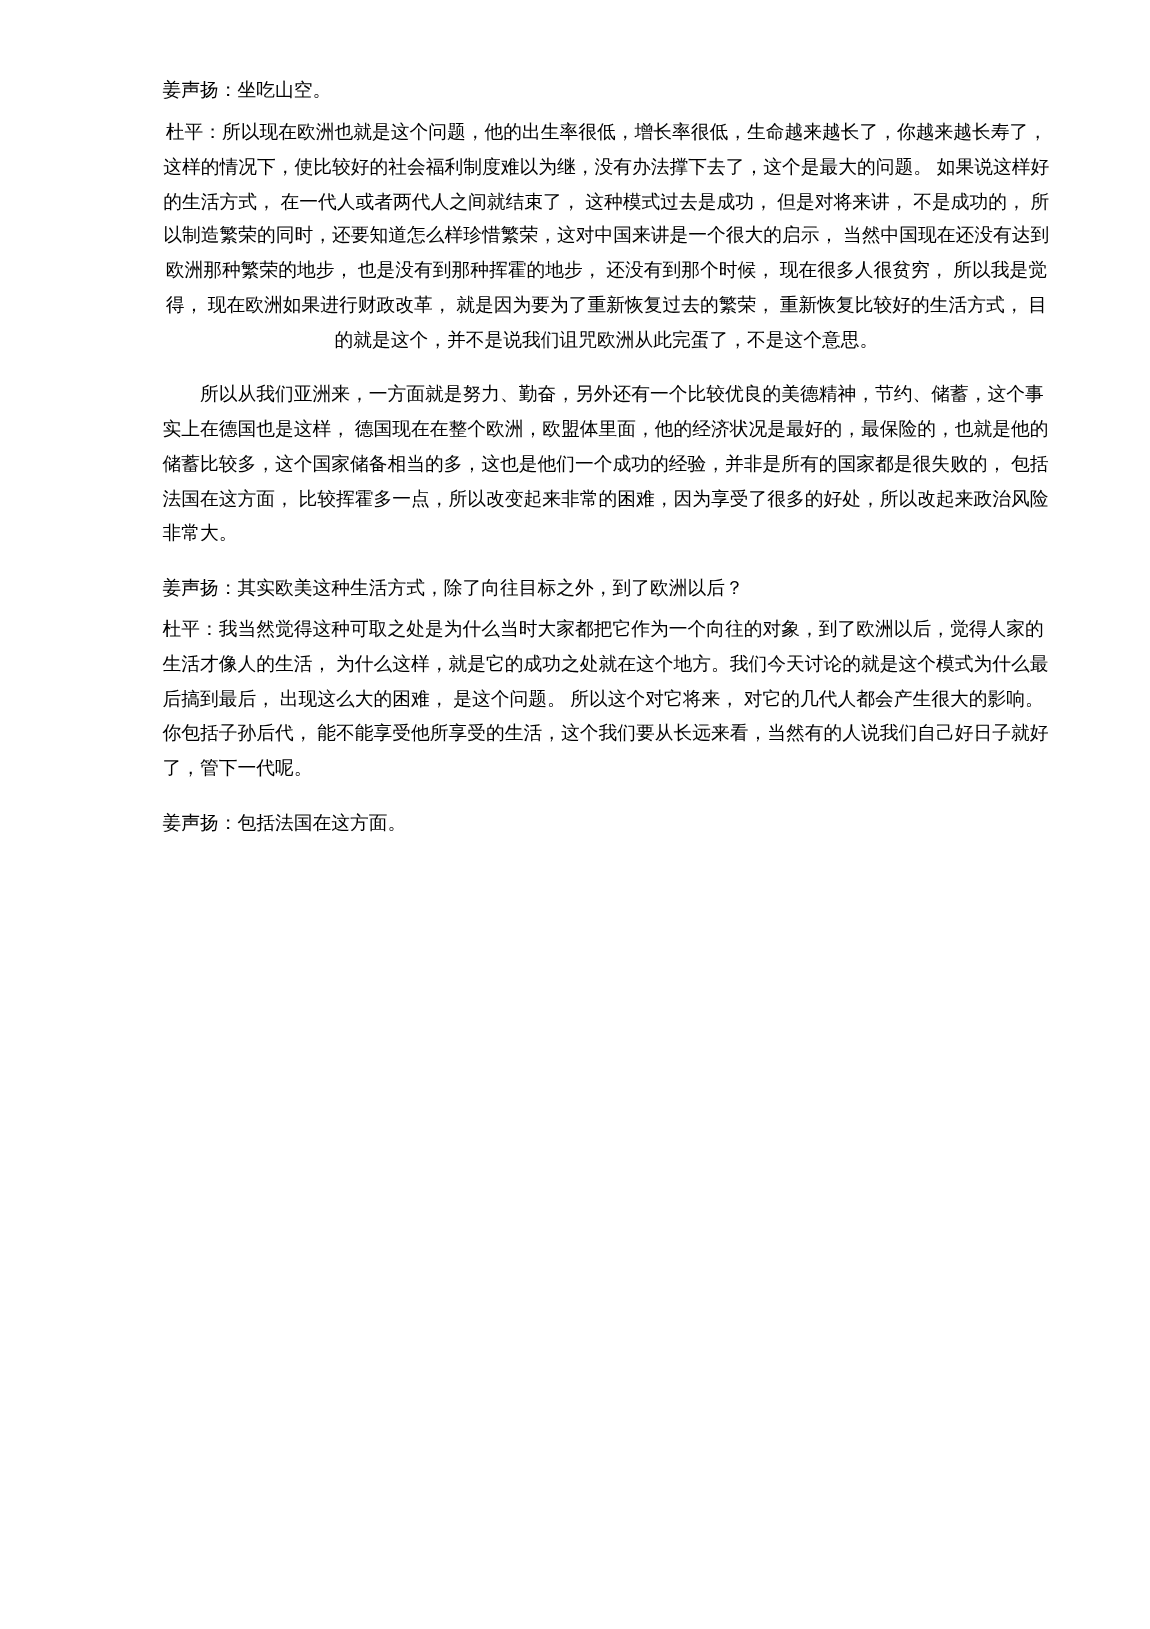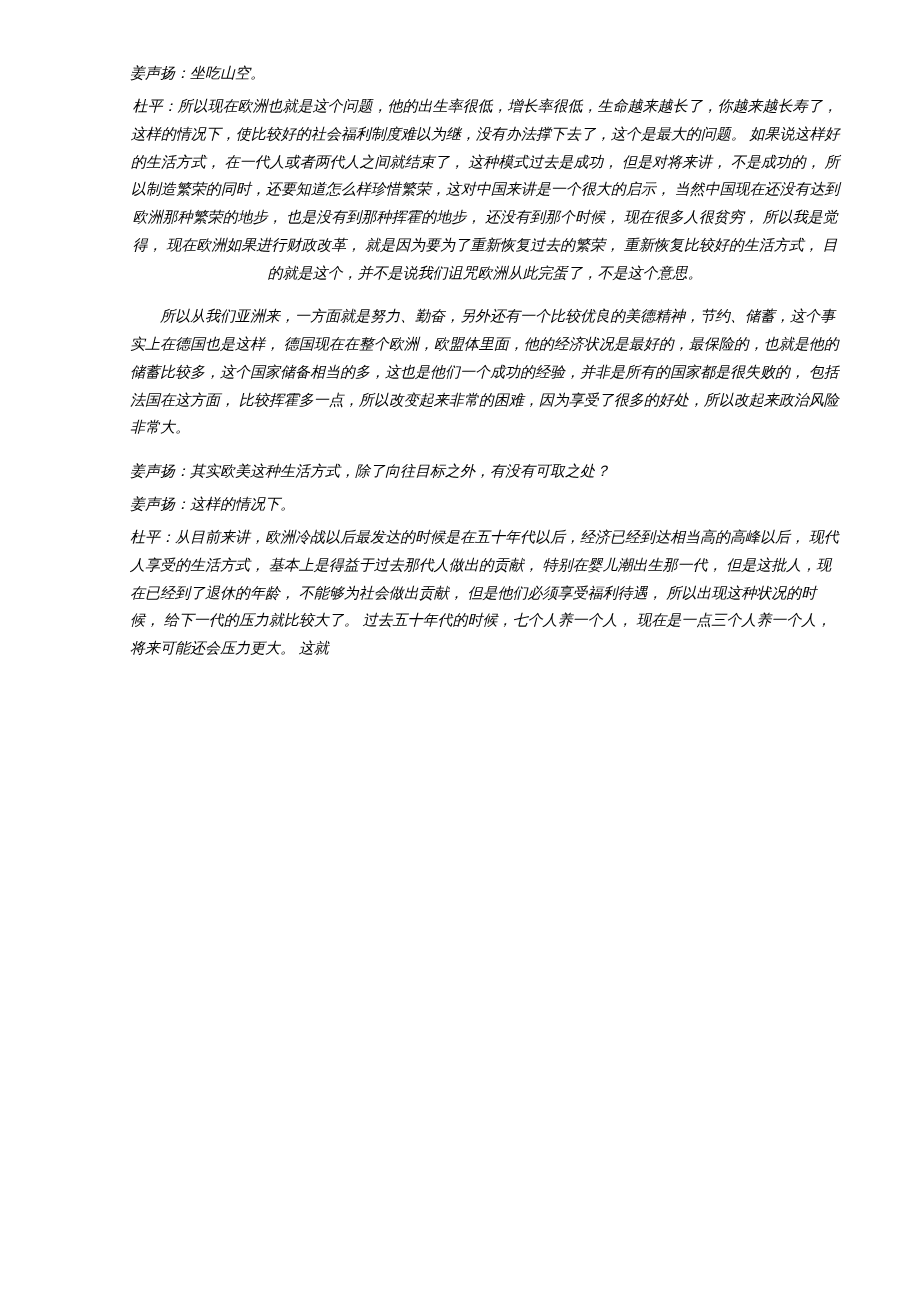--- a/index.html
+++ b/index.html
@@ -19,21 +19,20 @@
       padding: 60px 80px 60px 100px;
     }
 
     .content-area {
       width: 100%;
     }
 
     .paragraph {
       margin-bottom: 18px;
       text-indent: 0;
-      font-style: italic;
     }
 
     .speaker-line {
       margin-bottom: 6px;
       padding-left: 2em;
     }
 
     .block-text {
       margin-bottom: 16px;
       line-height: 1.85;
@@ -50,27 +49,27 @@
 
   <div class="paragraph block-text" style="padding-left: 2em; text-align: center;">
     <span>杜平：所以现在欧洲也就是这个问题，他的出生率很低，增长率很低，生命越来越长了，你越来越长寿了，这样的情况下，使比较好的社会福利制度难以为继，没有办法撑下去了，这个是最大的问题。  如果说这样好的生活方式，  在一代人或者两代人之间就结束了，  这种模式过去是成功，  但是对将来讲，  不是成功的，  所以制造繁荣的同时，还要知道怎么样珍惜繁荣，这对中国来讲是一个很大的启示，  当然中国现在还没有达到欧洲那种繁荣的地步，  也是没有到那种挥霍的地步，  还没有到那个时候，  现在很多人很贫穷，  所以我是觉得，  现在欧洲如果进行财政改革，  就是因为要为了重新恢复过去的繁荣，  重新恢复比较好的生活方式，  目的就是这个，并不是说我们诅咒欧洲从此完蛋了，不是这个意思。</span>
   </div>
 
   <div class="paragraph block-text" style="padding-left: 2em; text-indent: 2em;">
     <span>所以从我们亚洲来，一方面就是努力、勤奋，另外还有一个比较优良的美德精神，节约、储蓄，这个事实上在德国也是这样，  德国现在在整个欧洲，欧盟体里面，他的经济状况是最好的，最保险的，也就是他的储蓄比较多，这个国家储备相当的多，这也是他们一个成功的经验，并非是所有的国家都是很失败的，  包括法国在这方面，  比较挥霍多一点，所以改变起来非常的困难，因为享受了很多的好处，所以改起来政治风险非常大。</span>
   </div>
 
   <div class="paragraph speaker-line">
-    <span>姜声扬：其实欧美这种生活方式，除了向往目标之外，有没有可取之处？</span>
+    <span>姜声扬：其实欧美这种生活方式，除了向往目标之外，到了欧洲以后？</span>
   </div>
 
+  <div class="paragraph block-text" style="padding-left: 2em;">
+    <span>杜平：我当然觉得这种可取之处是为什么当时大家都把它作为一个向往的对象，到了欧洲以后，觉得人家的生活才像人的生活，  为什么这样，就是它的成功之处就在这个地方。我们今天讨论的就是这个模式为什么最后搞到最后，  出现这么大的困难，  是这个问题。  所以这个对它将来，  对它的几代人都会产生很大的影响。  你包括子孙后代，  能不能享受他所享受的生活，这个我们要从长远来看，当然有的人说我们自己好日子就好了，管下一代呢。</span>
+  </div>
 
   <div class="paragraph speaker-line">
-    <span>姜声扬：这样的情况下。</span>
+    <span>姜声扬：包括法国在这方面。</span>
   </div>
 
 
 
-  <div class="paragraph block-text" style="padding-left: 2em;">
-    <span>杜平：从目前来讲，欧洲冷战以后最发达的时候是在五十年代以后，经济已经到达相当高的高峰以后，  现代人享受的生活方式，  基本上是得益于过去那代人做出的贡献，  特别在婴儿潮出生那一代，  但是这批人，现在已经到了退休的年龄，  不能够为社会做出贡献，  但是他们必须享受福利待遇，  所以出现这种状况的时候，  给下一代的压力就比较大了。  过去五十年代的时候，七个人养一个人，  现在是一点三个人养一个人，  将来可能还会压力更大。  这就</span>
-  </div>
 
 </div>
 
 </body></html>

